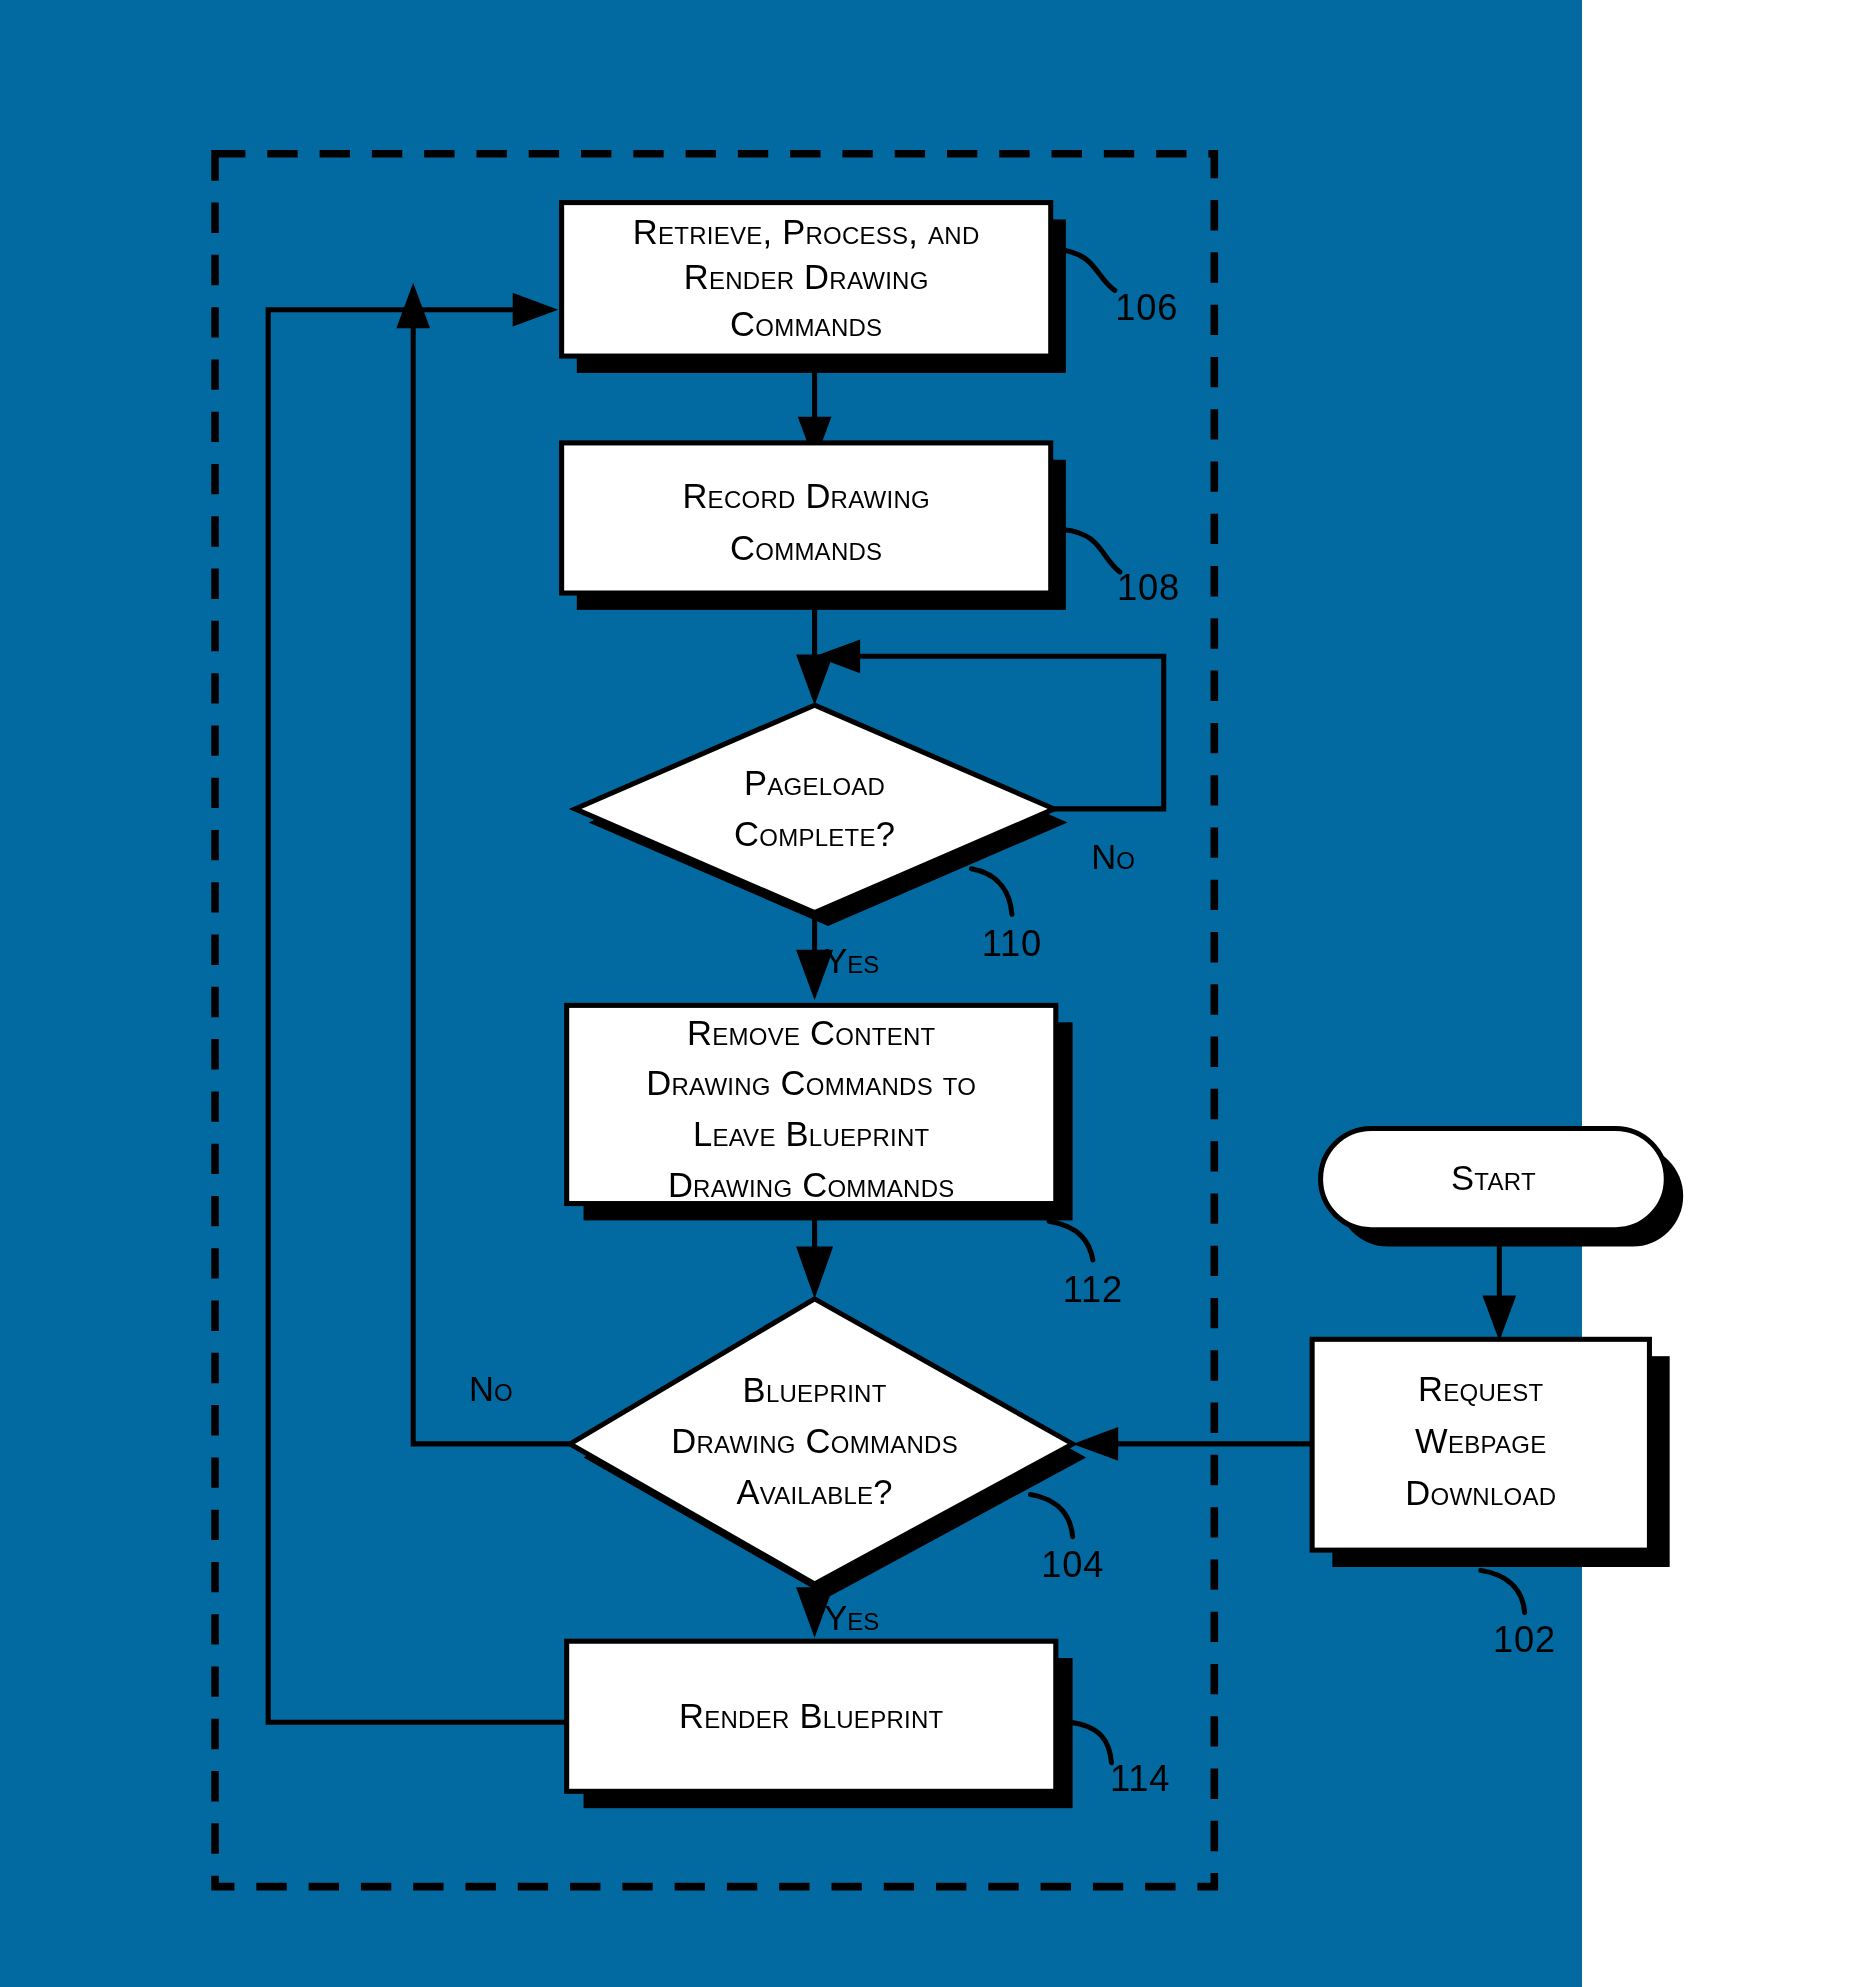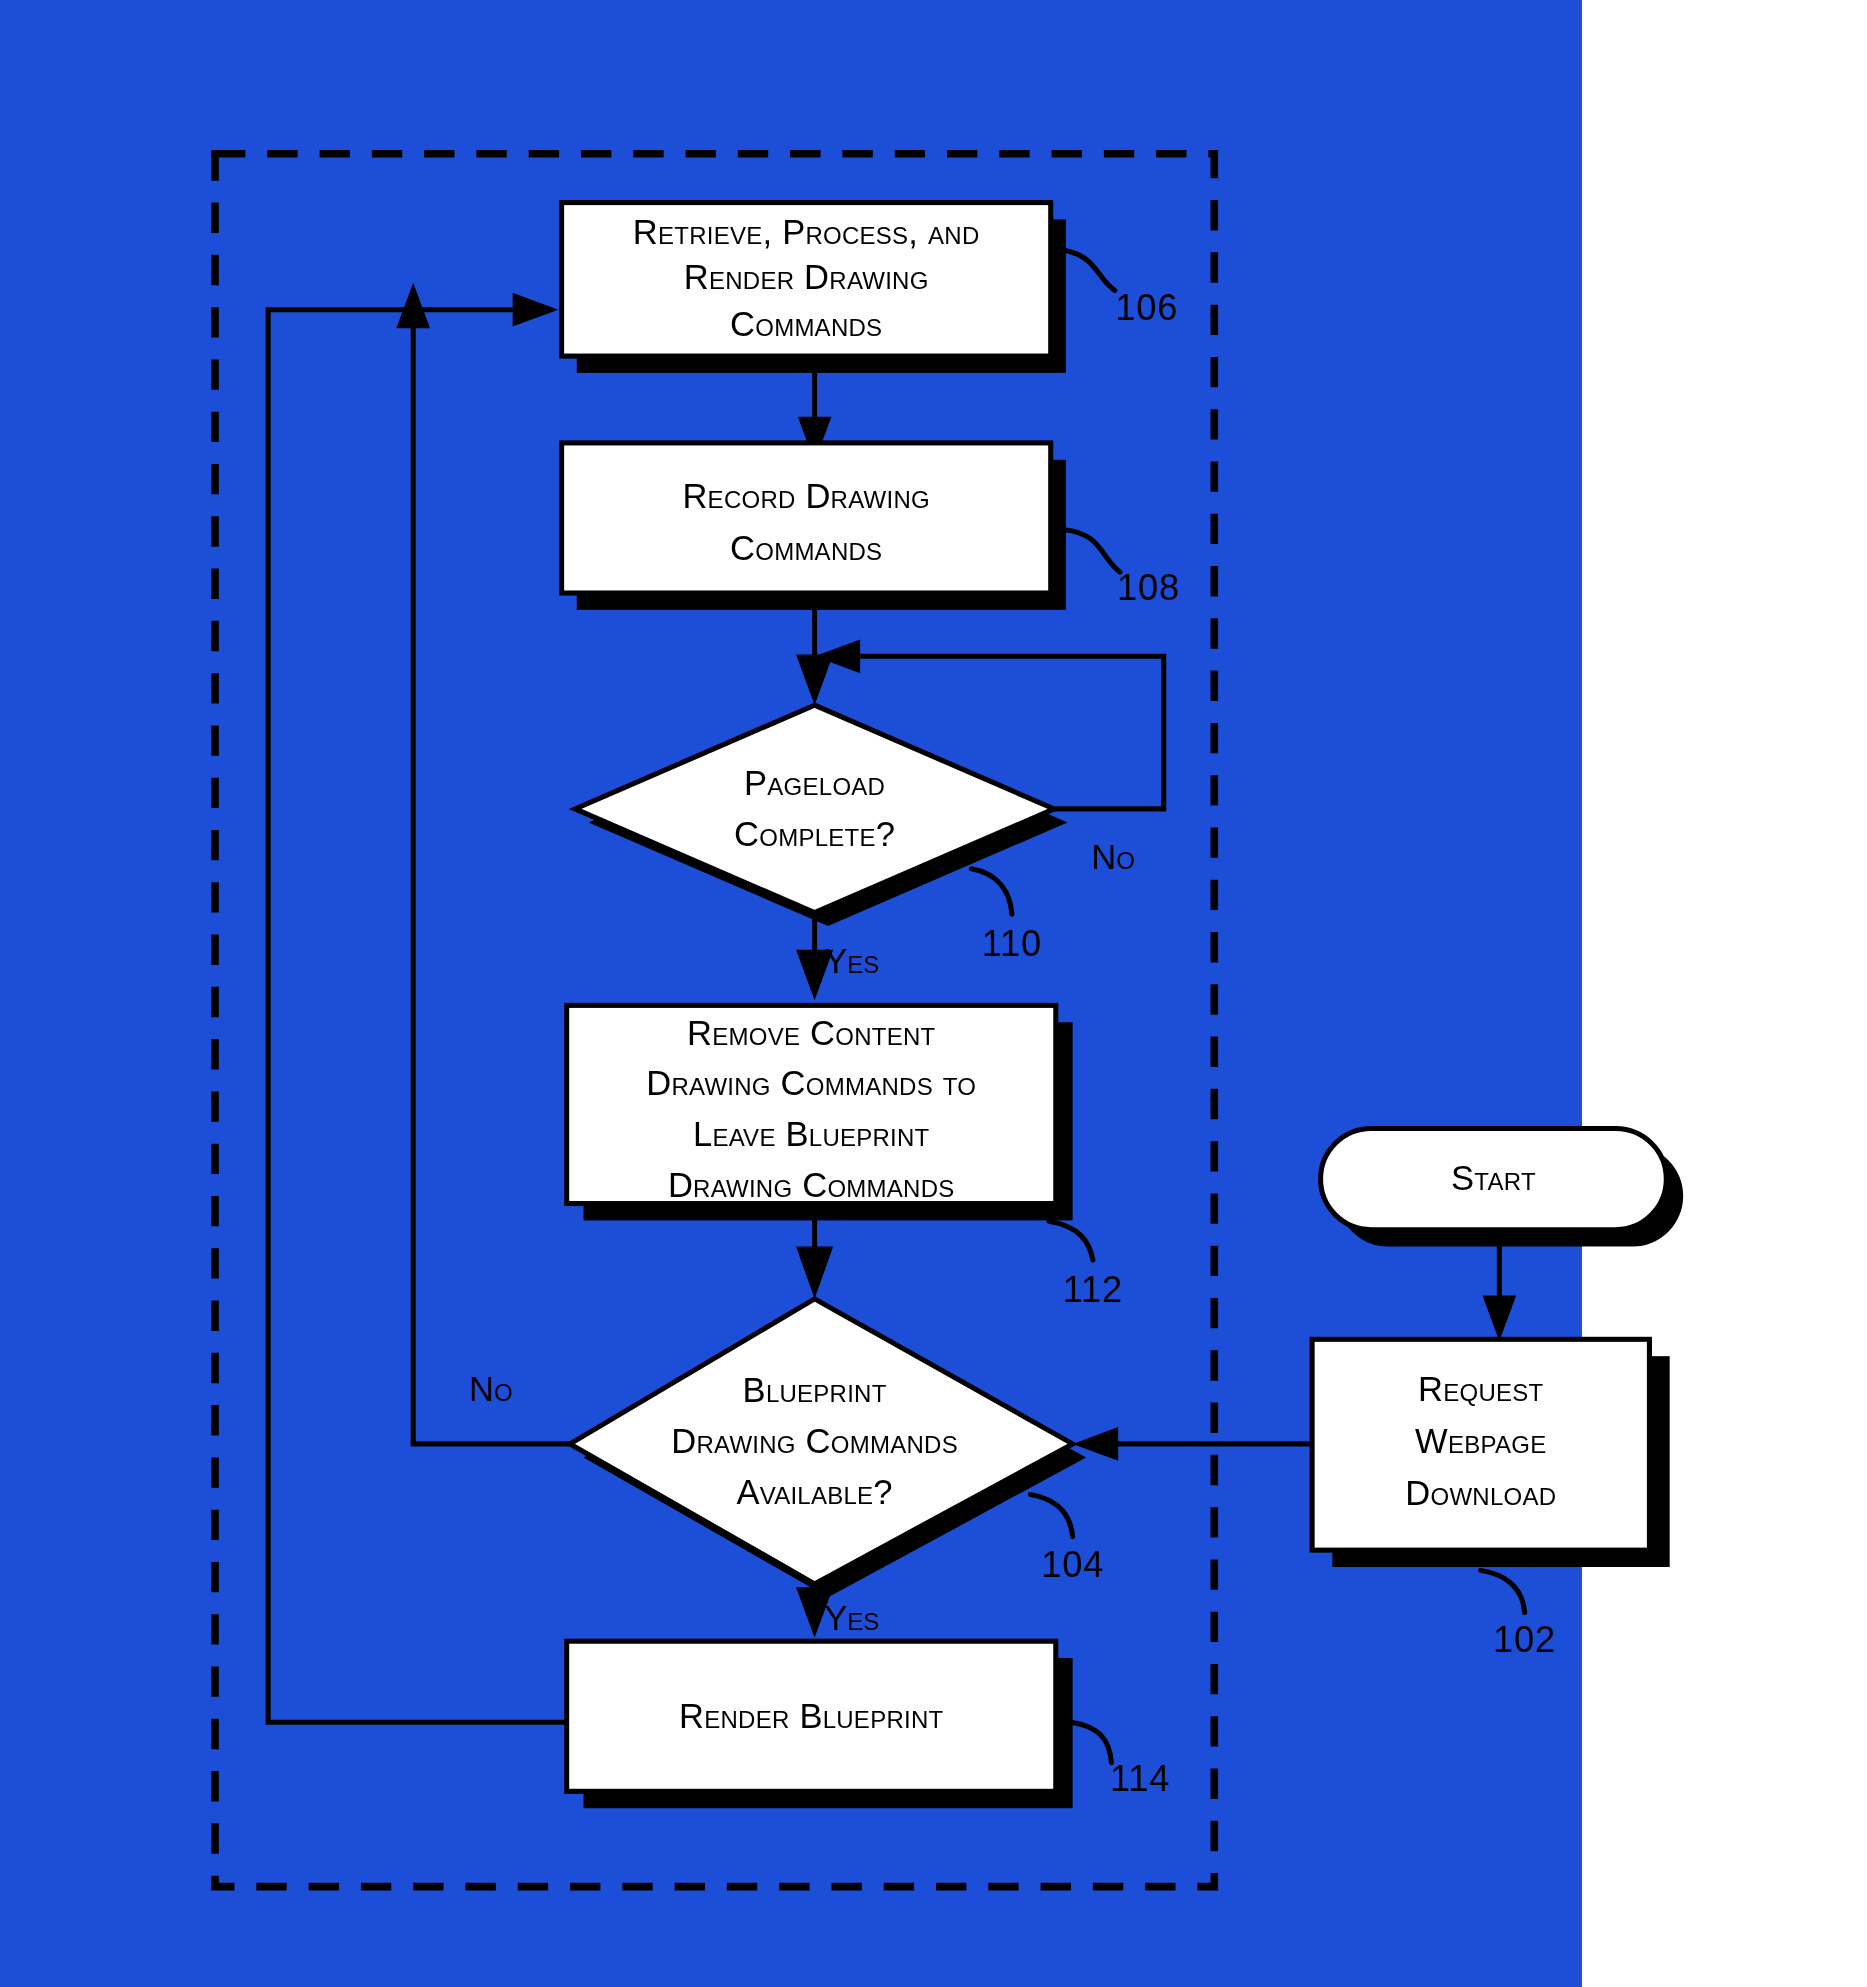--- a/index.html
+++ b/index.html
@@ -10,21 +10,21 @@
   body {
     width: 1867px;
     height: 1988px;
     font-family: "Liberation Sans", sans-serif;
     overflow: hidden;
   }
   #figure-root {
     position: relative;
     width: 1582px;
     height: 1988px;
-    background: #1d4ed8;
+    background: #0369a1;
   }
   svg.flow {
     display: block;
     width: 1867px;
     height: 1988px;
   }
   .shape-stroke { stroke: #000000; stroke-width: 6; fill: #ffffff; }
   .shadow { fill: #000000; stroke: none; }
   .conn { stroke: #000000; stroke-width: 6; fill: none; }
   .leader { stroke: #000000; stroke-width: 6; fill: none; stroke-linecap: round; }

